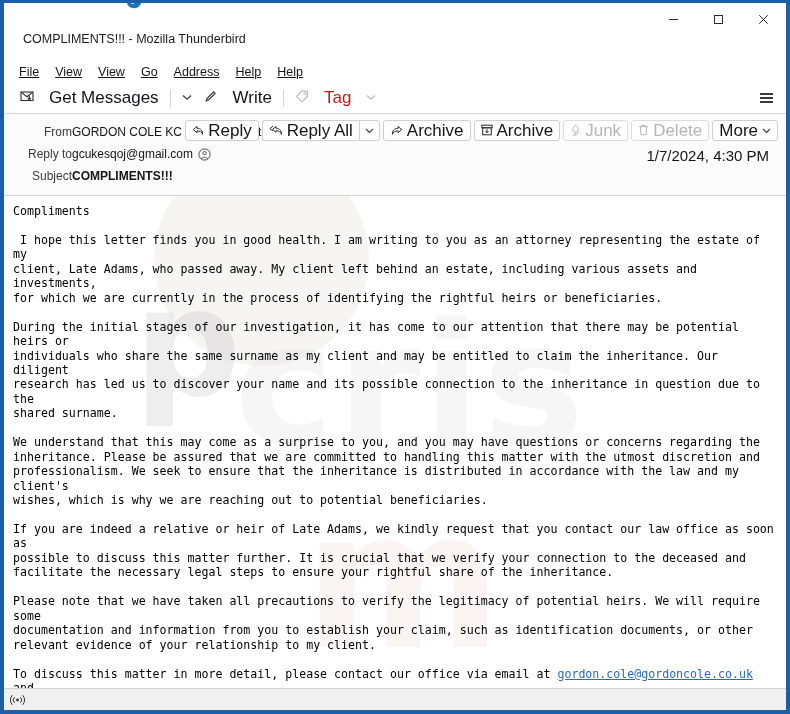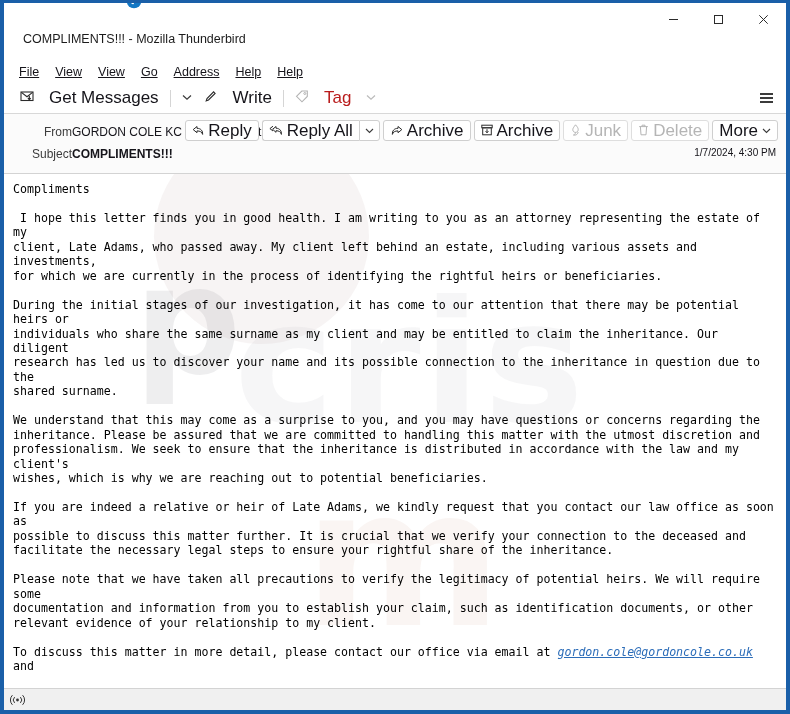--- a/index.html
+++ b/index.html
@@ -211,22 +211,22 @@
     border-right: none;
   }
   .act-group .act-btn:last-child {
     border-top-left-radius: 0;
     border-bottom-left-radius: 0;
     padding: 3px 5px;
   }
   #msg-date {
     position: absolute;
     top: 33px;
-    right: 10px;
-    font-size: 10px;
+    right: 17px;
+    font-size: 15px;
     color: #15141a;
   }
 
   
   #msgbody {
     flex: 1 1 auto;
     position: relative;
     background: #ffffff;
     overflow: hidden;
     padding: 8px 8px 0 9px;
@@ -257,21 +257,20 @@
     font-family: "DejaVu Sans Mono", monospace;
     font-size: 11.6px;
     line-height: 14.45px;
     color: #000000;
     white-space: pre-wrap;
     word-break: normal;
   }
   #bodytext a {
     color: #2b6cb8;
     text-decoration: underline;
-    font-style: italic;
   }
 
   
   #statusbar {
     flex: 0 0 auto;
     height: 21px;
     background: #f0f0f0;
     border-top: 1px solid #d3d3d3;
     display: flex;
     align-items: center;
@@ -459,20 +458,33 @@
             <svg width="13" height="13" viewBox="0 0 13 13">
                 <circle cx="6.5" cy="6.5" r="5.6" fill="none" stroke="#4a4a4a" stroke-width="1"></circle>
                 <circle cx="6.5" cy="5.1" r="1.7" fill="none" stroke="#4a4a4a" stroke-width="0.9"></circle>
                 <path d="M3.3 11.0 C3.8 8.8 9.2 8.8 9.7 11.0" fill="none" stroke="#4a4a4a" stroke-width="0.9"></path>
               </svg>
           </span>
         </div>
       </div>
 
 
+      <div class="hdr-row">
+        <div class="hdr-label">Reply to</div>
+        <div class="hdr-value">
+          <span>gcukesqoj@gmail.com</span>
+          <span class="contact-icon">
+            <svg width="13" height="13" viewBox="0 0 13 13">
+                <circle cx="6.5" cy="6.5" r="5.6" fill="none" stroke="#4a4a4a" stroke-width="1"></circle>
+                <circle cx="6.5" cy="5.1" r="1.7" fill="none" stroke="#4a4a4a" stroke-width="0.9"></circle>
+                <path d="M3.3 11.0 C3.8 8.8 9.2 8.8 9.7 11.0" fill="none" stroke="#4a4a4a" stroke-width="0.9"></path>
+              </svg>
+          </span>
+        </div>
+      </div>
 
       <div class="hdr-row">
         <div class="hdr-label">Subject</div>
         <div class="hdr-value bold">
           <span>COMPLIMENTS!!!</span>
         </div>
       </div>
     </div>
 
     <div id="msgbody">

